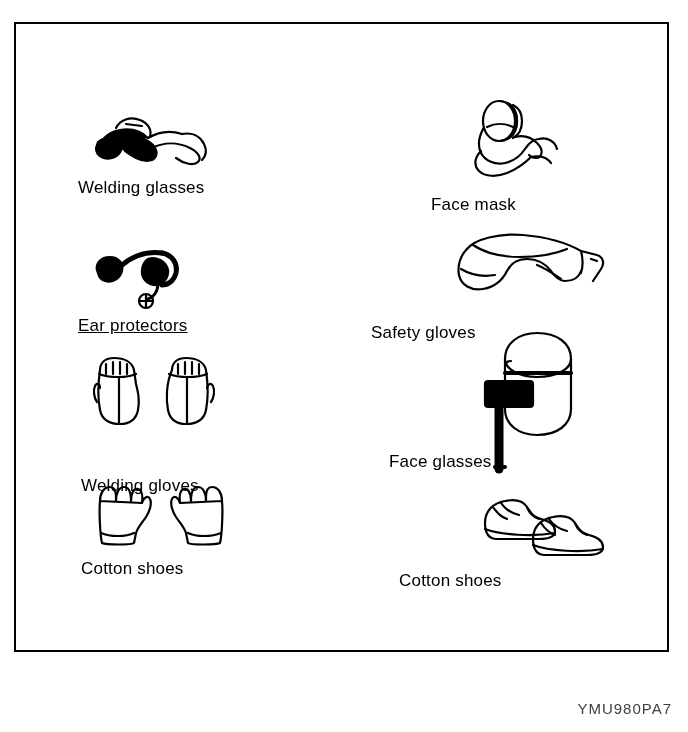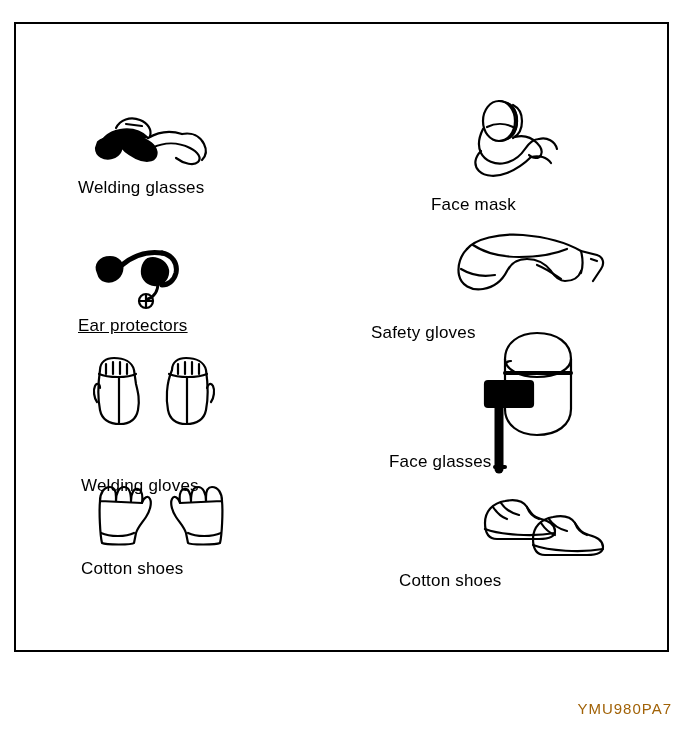--- a/index.html
+++ b/index.html
@@ -53,21 +53,21 @@
     color: #000000;
     white-space: nowrap;
     letter-spacing: 0.2px;
   }
   #code {
     position: absolute;
     right: 16px;
     top: 700px;
     font-size: 15px;
     letter-spacing: 1px;
-    color: #a16207;
+    color: #404040;
     font-family: "Liberation Sans", sans-serif;
   }
   svg { display: block; overflow: visible; }
 </style>
 </head>
 <body>
 
 <div id="page">
 
   <div id="frame">

